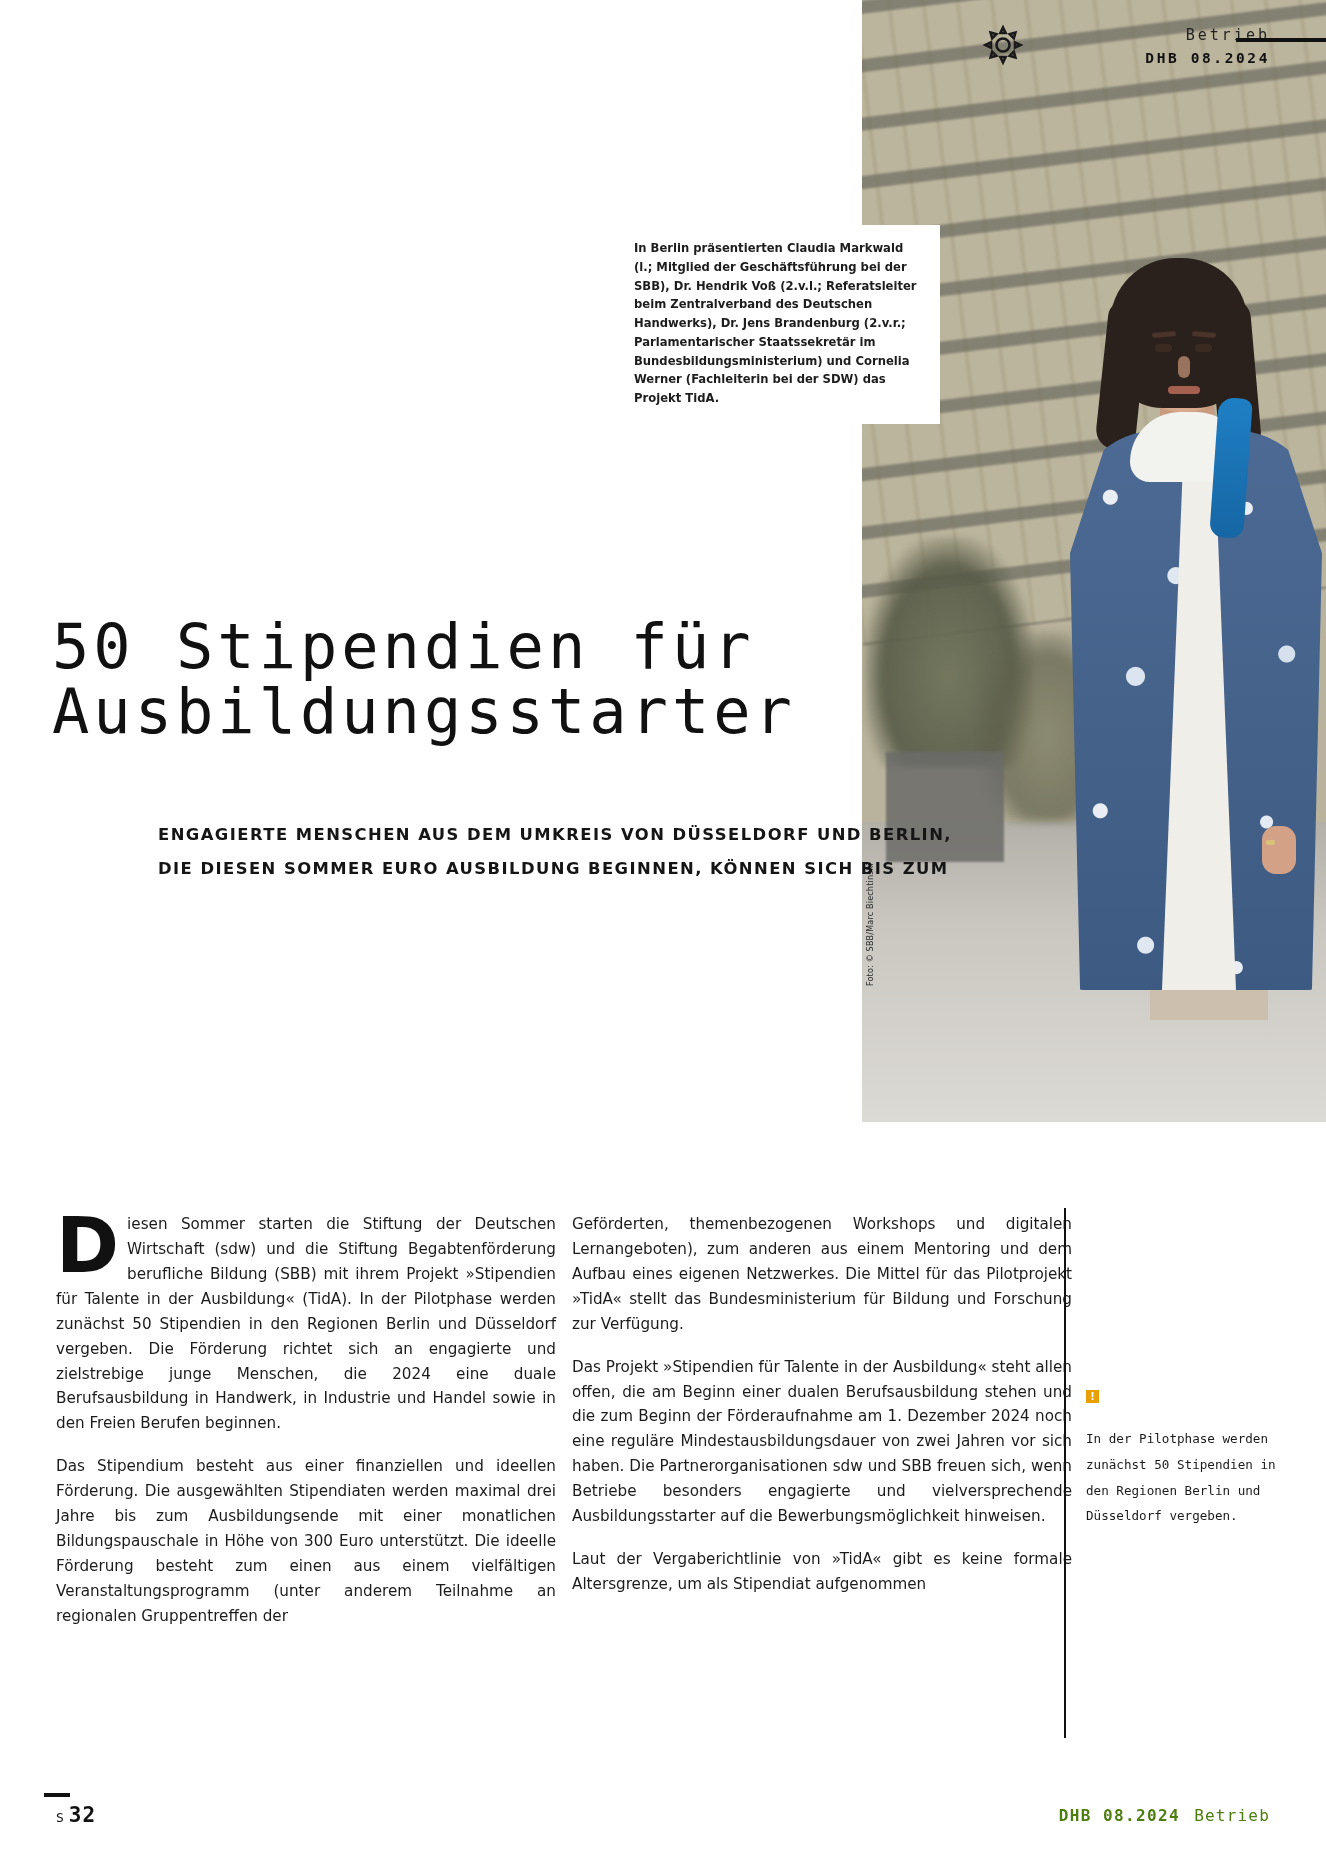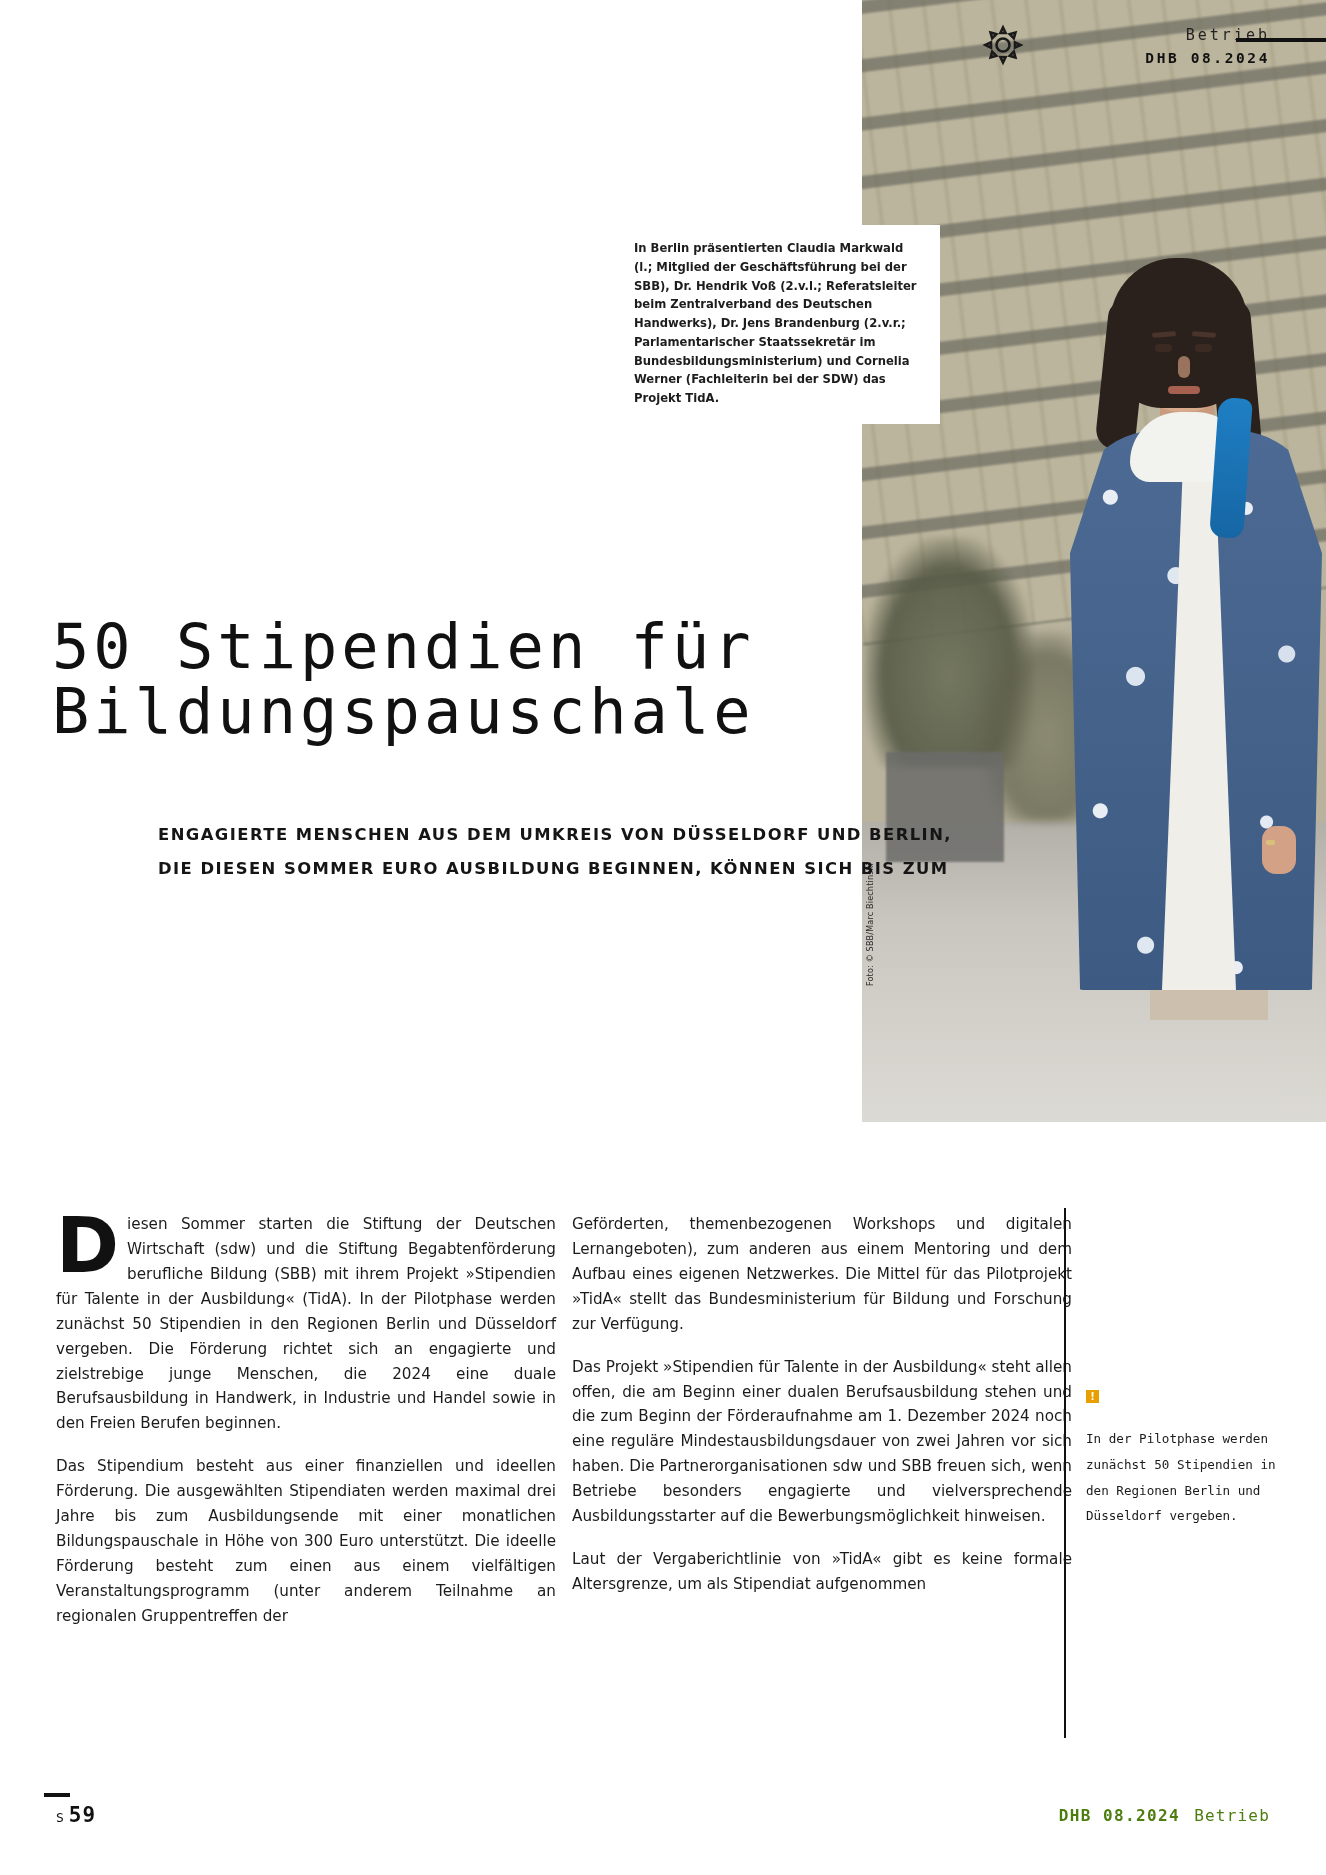--- a/index.html
+++ b/index.html
@@ -469,21 +469,21 @@
 </div>
 <div class="header">
   <div class="header-cat">Betrieb</div>
   <div class="header-issue">DHB 08.2024</div>
 </div>
 
 <div class="caption">In Berlin präsentierten Claudia Markwald (l.; Mitglied der Geschäftsführung bei der SBB), Dr. Hendrik Voß (2.v.l.; Referatsleiter beim Zentralverband des Deutschen Handwerks), Dr. Jens Brandenburg (2.v.r.; Parlamentarischer Staatssekretär im Bundesbildungsministerium) und Cornelia Werner (Fachleiterin bei der SDW) das Projekt TidA.</div>
 
 <div class="headline">
   <div class="headline-l1">50 Stipendien für</div>
-  <div class="headline-l2">Bildungspauschale</div>
+  <div class="headline-l2">Ausbildungsstarter</div>
 </div>
 
 <div class="standfirst">
   <div>ENGAGIERTE MENSCHEN AUS DEM UMKREIS VON DÜSSELDORF UND BERLIN,</div>
   <div>DIE DIESEN SOMMER EURO AUSBILDUNG BEGINNEN, KÖNNEN SICH BIS ZUM</div>
 </div>
 
 <div class="body">
   <div class="col col1">
     <p class="dropcap-p"><span class="dropcap">D</span><span>iesen Sommer starten die Stiftung der Deutschen Wirtschaft (sdw) und die Stiftung Begabtenförderung berufliche Bildung (SBB) mit ihrem Projekt »Stipendien für Talente in der Ausbildung« (TidA). In der Pilotphase werden zunächst 50 Stipendien in den Regionen Berlin und Düsseldorf vergeben. Die Förderung richtet sich an engagierte und zielstrebige junge Menschen, die 2024 eine duale Berufsausbildung in Handwerk, in Industrie und Handel sowie in den Freien Berufen beginnen.</span></p>
@@ -497,17 +497,17 @@
 </div>
 
 <div class="sidebar-rule"></div>
 <div class="sidenote-mark">!</div>
 <div class="sidenote">
   <div class="sidenote-text">In der Pilotphase werden zunächst 50 Stipendien in den Regionen Berlin und Düsseldorf vergeben.</div>
 </div>
 
 <div class="footer-rule"></div>
 <div class="footer-left">
-  <span class="s">S</span><span class="pg">59</span>
+  <span class="s">S</span><span class="pg">32</span>
 </div>
 <div class="footer-right">
   <span class="issue">DHB 08.2024</span><span class="cat">Betrieb</span>
 </div>
 
 </body></html>

